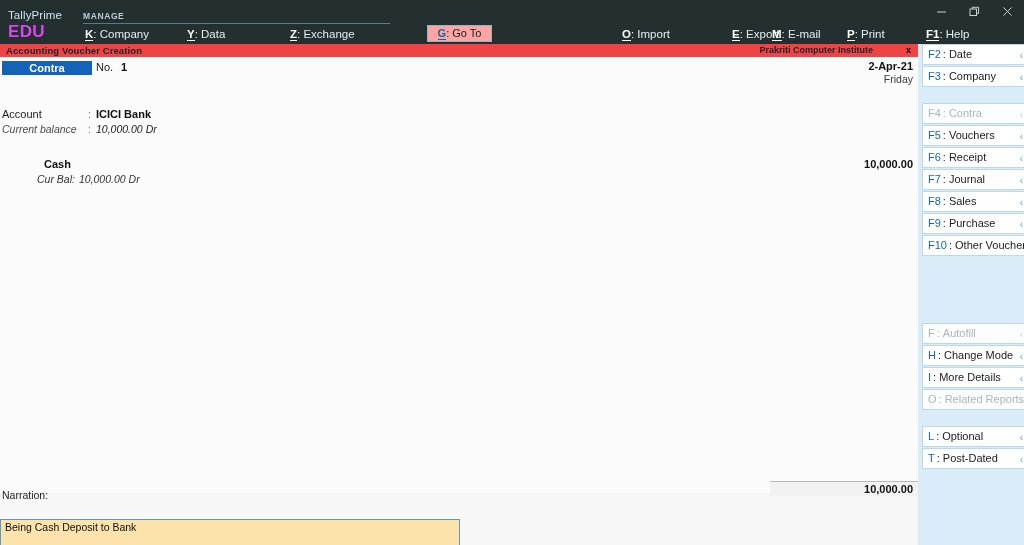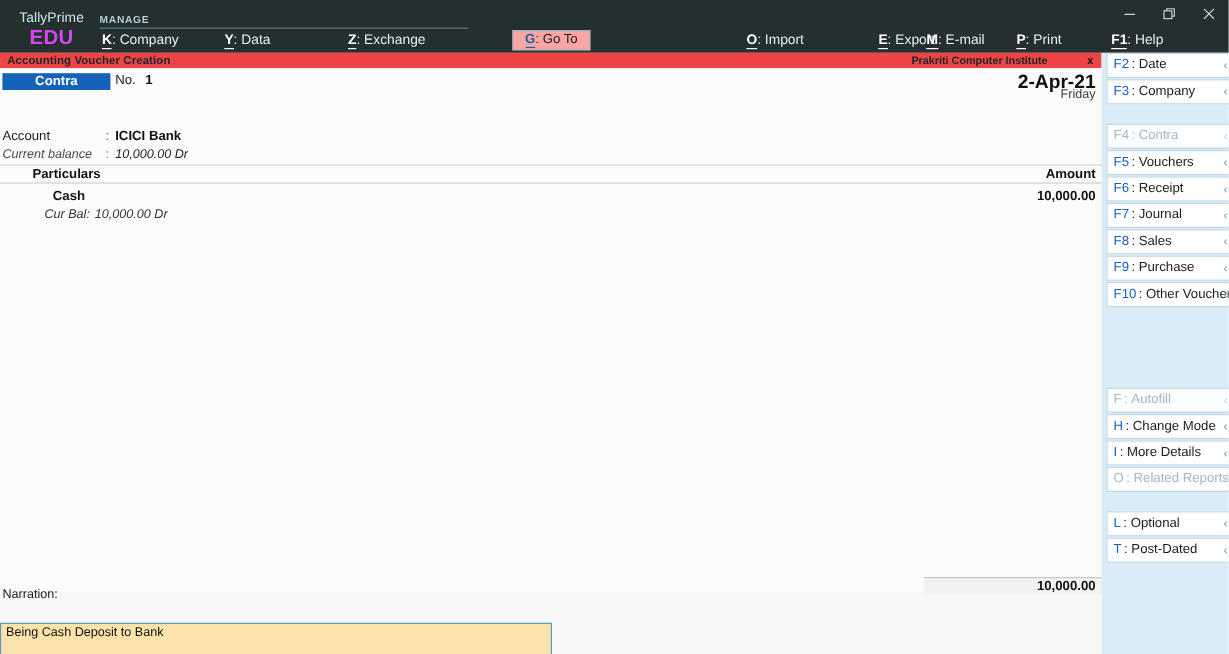--- a/index.html
+++ b/index.html
@@ -18,21 +18,20 @@
 
   
   .topbar {
     position: absolute; left: 0; top: 0;
     width: 1024px; height: 44px;
     background: #23302f;
   }
   .brand {
     position: absolute; left: 8px; top: 8px;
     width: 70px;
-    text-align: center;
   }
   .brand-name {
     font-size: 11.5px; color: #cfe3ec; line-height: 14px;
     letter-spacing: .1px;
   }
   .brand-edu {
     font-size: 17px; font-weight: bold; color: #d946ef;
     line-height: 19px; letter-spacing: .3px;
   }
   .manage-label {
@@ -125,21 +124,21 @@
   .vno-label {
     position: absolute; left: 96px; top: 4px;
     font-size: 11px; color: #1c1c1c;
   }
   .vno-value {
     position: absolute; left: 121px; top: 4px;
     font-size: 11px; font-weight: bold; color: #111;
   }
   .vdate {
     position: absolute; right: 5px; top: 3px;
-    font-size: 16px; font-weight: bold; color: #111;
+    font-size: 11px; font-weight: bold; color: #111;
     text-align: right;
   }
   .vday {
     position: absolute; right: 5px; top: 16px;
     font-size: 10.5px; color: #3a3a3a;
     text-align: right;
   }
 
   .acct-row {
     position: absolute; left: 2px; top: 51px;
@@ -343,24 +342,20 @@
         <span class="acct-colon">:</span>
         <span class="acct-value">ICICI Bank</span>
       </div>
 
       <div class="bal-row">
         <span class="bal-label">Current balance</span>
         <span class="bal-colon">:</span>
         <span class="bal-value">10,000.00 Dr</span>
       </div>
 
-      <div class="part-head">
-        <span class="part-head-title">Particulars</span>
-        <span class="part-head-amount">Amount</span>
-      </div>
 
       <div class="entry-name">Cash</div>
       <div class="entry-amount">10,000.00</div>
       <div class="entry-sub">
         <span class="lbl">Cur Bal:</span><span>10,000.00 Dr</span>
       </div>
 
       <div class="total-rule"></div>
       <div class="total-band"></div>
       <div class="total-value">10,000.00</div>

